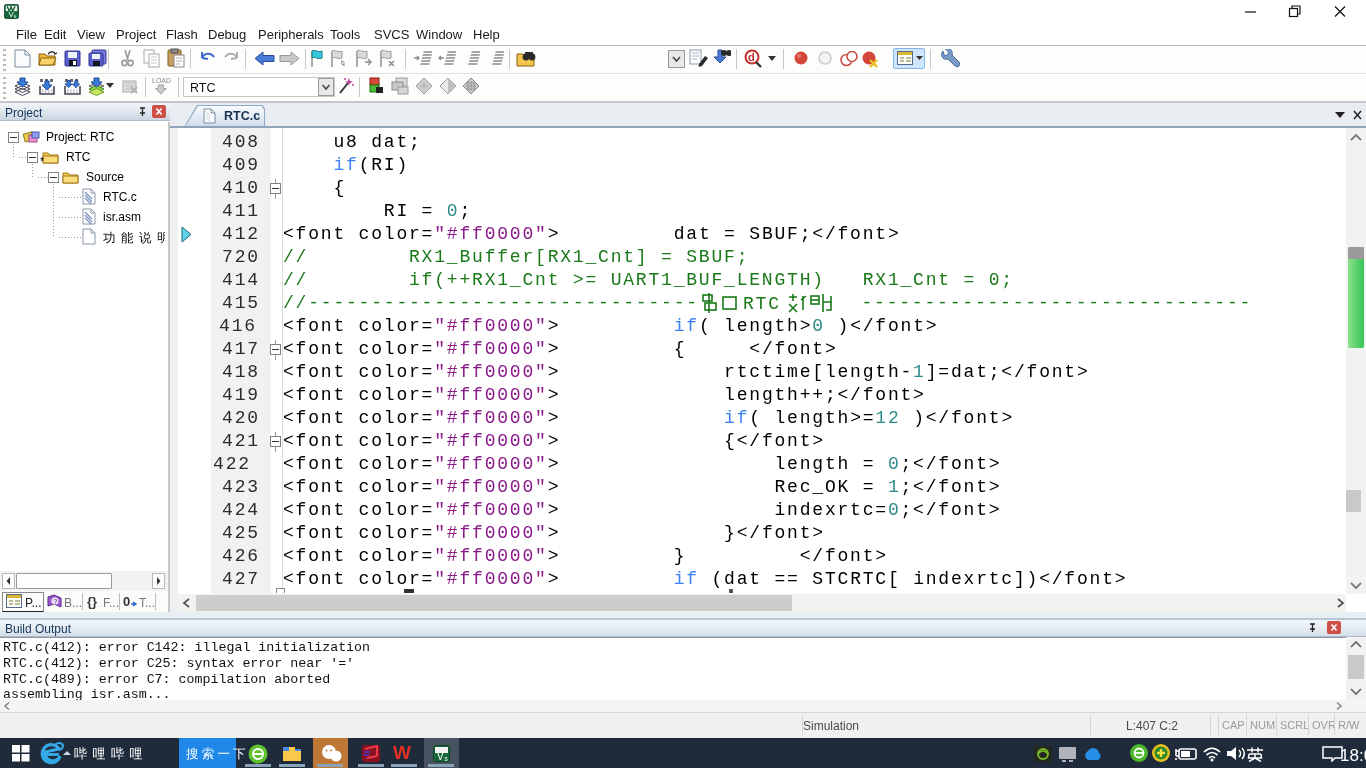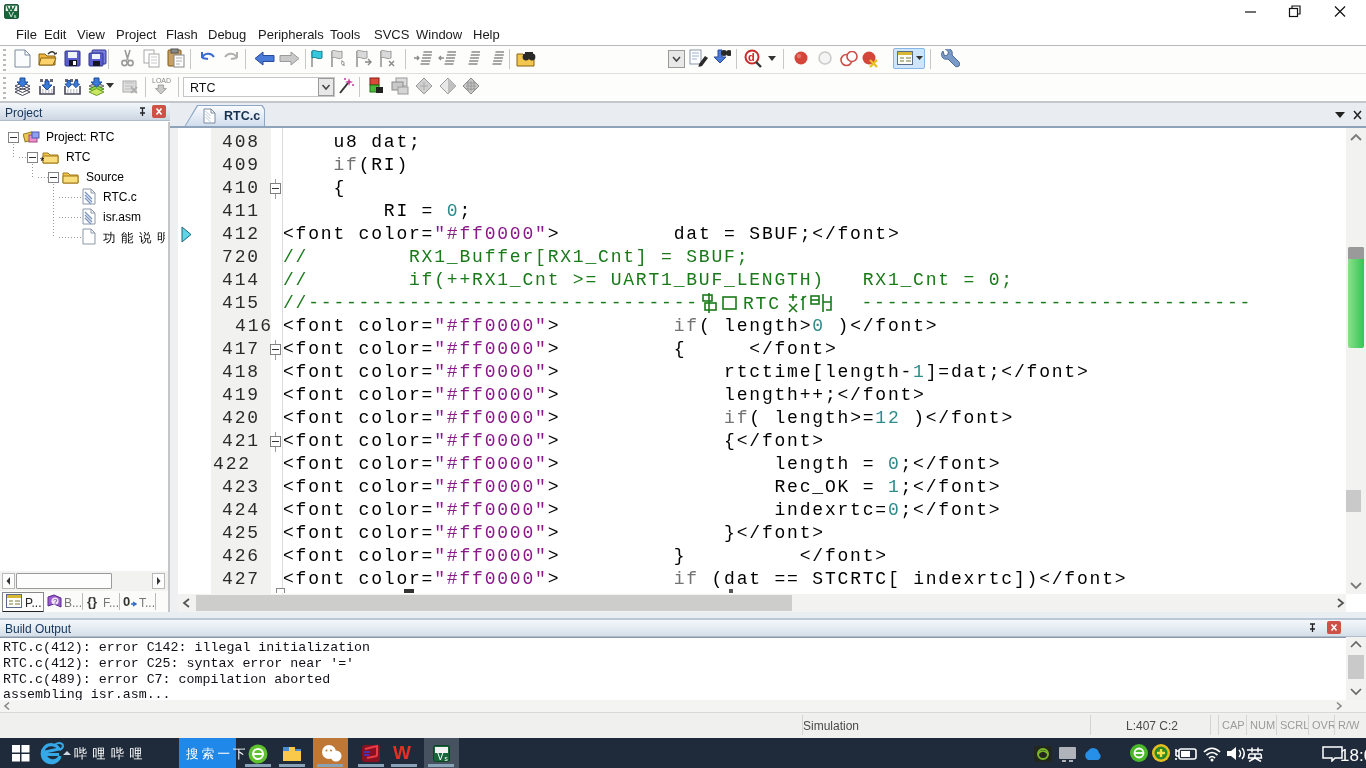--- a/index.html
+++ b/index.html
@@ -1,21 +1,21 @@
 <!DOCTYPE html>
 <html><head><meta charset="utf-8">
 <style>
 *{margin:0;padding:0;box-sizing:border-box}
 html,body{width:1366px;height:768px;overflow:hidden;font-family:"Liberation Sans",sans-serif;background:#fff}
 .abs{position:absolute}
 #stage{position:relative;width:1366px;height:768px}
 .mono{font-family:"Liberation Mono",monospace}
 .codeline{position:absolute;left:283px;white-space:pre;font-family:"Liberation Mono",monospace;font-size:18px;line-height:23px;letter-spacing:1.8px;color:#000}
 .ln{position:absolute;width:52px;text-align:center;white-space:pre;font-family:"Liberation Mono",monospace;font-size:18px;line-height:23px;letter-spacing:1.8px;color:#2b2b2b}
-.kw{color:#737373}
+.kw{color:#3b82f6}
 .num{color:#2e8b8b}
 .cmt{color:#1a7a1a}
 .str{color:#8a1a8a}
 .menuitem{position:absolute;top:27px;font-size:13px;color:#1a1a1a}
 .tsep{position:absolute;width:1px;background:#c8c8c8}
 .grip{position:absolute;width:3px;background-image:repeating-linear-gradient(to bottom,#b9b9b9 0 2px,transparent 2px 5px)}
 .cj{letter-spacing:5.5px}
 .cjt{letter-spacing:6.2px}
 .tray{position:absolute;top:744px;color:#fff}
 .sbtext{font-size:12px;color:#4a4a4a}
@@ -417,21 +417,21 @@
 <div class="ln" style="left:215px;top:200px">411</div>
 <div class="codeline" style="top:200px">        RI = <span class="num">0</span>;</div>
 <div class="ln" style="left:215px;top:223px">412</div>
 <div class="codeline" style="top:223px">&lt;font color=<span class="str">"#ff0000"</span>&gt;         dat = SBUF;&lt;/font&gt;</div>
 <div class="ln" style="left:215px;top:246px">720</div>
 <div class="codeline" style="top:246px"><span class="cmt">//        RX1_Buffer[RX1_Cnt] = SBUF;</span></div>
 <div class="ln" style="left:215px;top:269px">414</div>
 <div class="codeline" style="top:269px"><span class="cmt">//        if(++RX1_Cnt &gt;= UART1_BUF_LENGTH)   RX1_Cnt = 0;</span></div>
 <div class="ln" style="left:215px;top:292px">415</div>
 <div class="codeline" style="top:292px"><span class="cmt">//-------------------------------<span style="display:inline-block;width:150px"></span> -------------------------------</span></div>
-<div class="ln" style="left:228px;top:315px">416</div>
+<div class="ln" style="left:212px;top:315px">416</div>
 <div class="codeline" style="top:315px">&lt;font color=<span class="str">"#ff0000"</span>&gt;         <span class="kw">if</span>( length&gt;<span class="num">0</span> )&lt;/font&gt;</div>
 <div class="ln" style="left:215px;top:338px">417</div>
 <div class="codeline" style="top:338px">&lt;font color=<span class="str">"#ff0000"</span>&gt;         {     &lt;/font&gt;</div>
 <div class="ln" style="left:215px;top:361px">418</div>
 <div class="codeline" style="top:361px">&lt;font color=<span class="str">"#ff0000"</span>&gt;             rtctime[length-<span class="num">1</span>]=dat;&lt;/font&gt;</div>
 <div class="ln" style="left:215px;top:384px">419</div>
 <div class="codeline" style="top:384px">&lt;font color=<span class="str">"#ff0000"</span>&gt;             length++;&lt;/font&gt;</div>
 <div class="ln" style="left:215px;top:407px">420</div>
 <div class="codeline" style="top:407px">&lt;font color=<span class="str">"#ff0000"</span>&gt;             <span class="kw">if</span>( length&gt;=<span class="num">12</span> )&lt;/font&gt;</div>
 <div class="ln" style="left:215px;top:430px">421</div>

